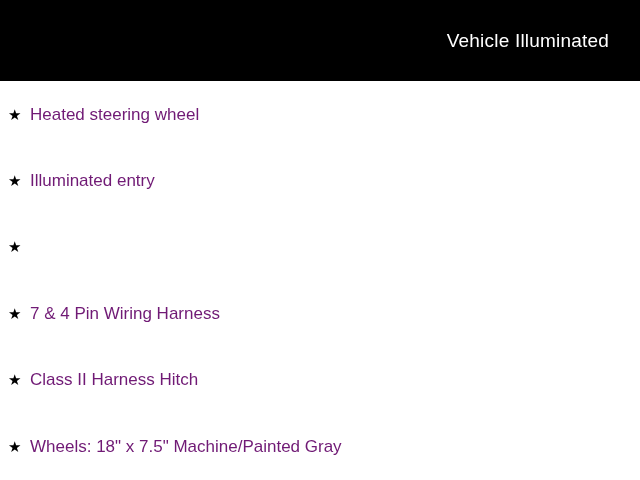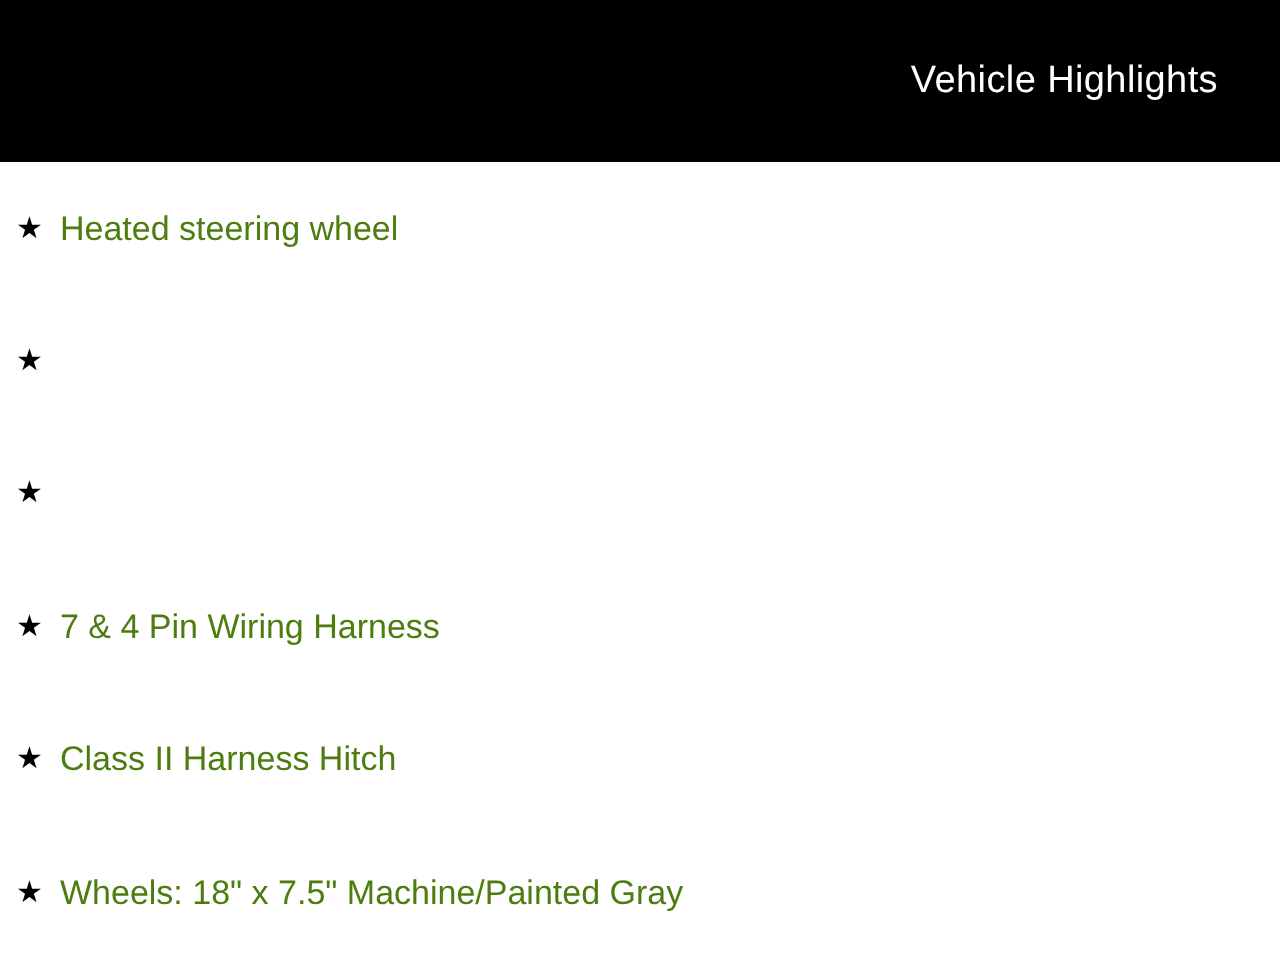--- a/index.html
+++ b/index.html
@@ -58,44 +58,45 @@
   .bullet-star {
     display: inline-block;
     width: 22px;
     min-width: 22px;
     text-align: left;
     color: #000000;
     font-size: 15px;
     line-height: 1;
   }
   .highlight-label {
-    color: #4d7c0f;
+    color: #701a75;
     font-size: 17px;
     line-height: 1;
     white-space: nowrap;
   }
 </style>
 </head>
 <body>
 
 <div class="page">
 
   <div class="header-bar">
-    <div class="header-title">Vehicle Highlights</div>
+    <div class="header-title">Vehicle Illuminated</div>
   </div>
 
   <ul class="highlights-list">
 
     <li class="highlight-item">
       <span class="bullet-star">★</span>
       <span class="highlight-label">Heated steering wheel</span>
     </li>
 
     <li class="highlight-item">
       <span class="bullet-star">★</span>
+      <span class="highlight-label">Illuminated entry</span>
     </li>
 
     <li class="highlight-item">
       <span class="bullet-star">★</span>
     </li>
 
     <li class="highlight-item">
       <span class="bullet-star">★</span>
       <span class="highlight-label">7 &amp; 4 Pin Wiring Harness</span>
     </li>

